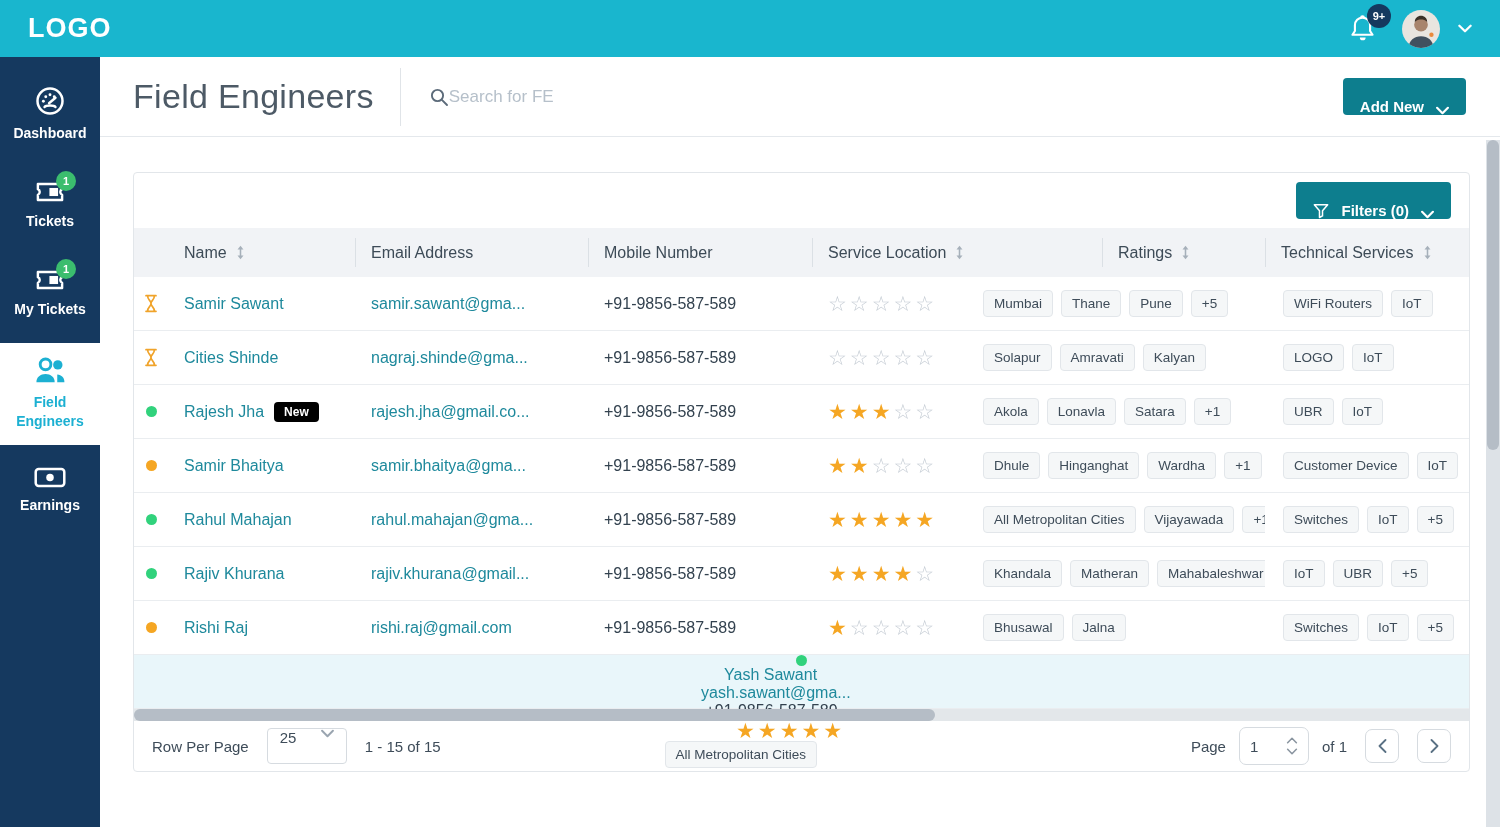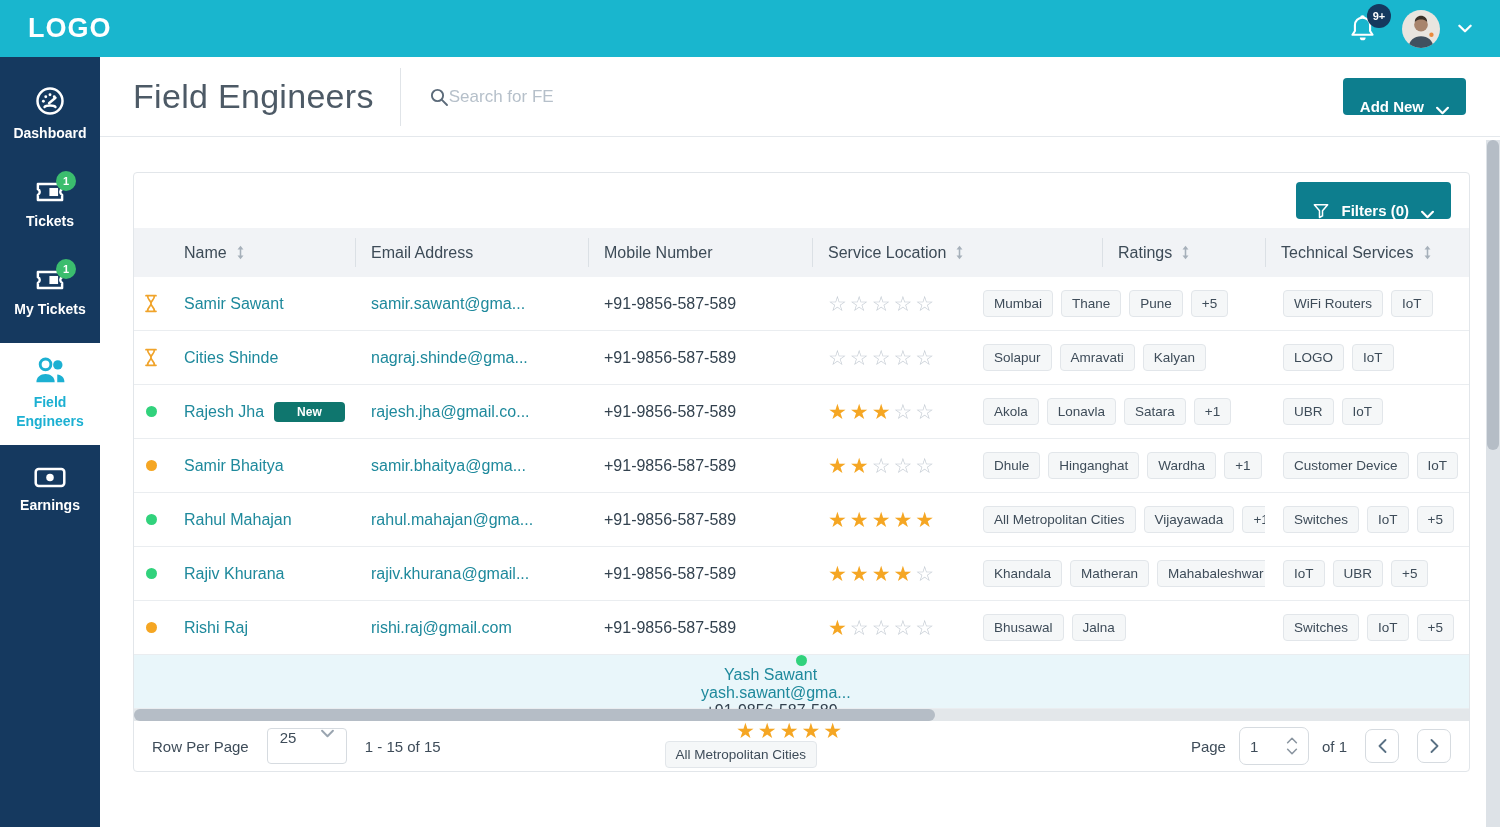--- a/index.html
+++ b/index.html
@@ -66,22 +66,22 @@
   .tbody { flex:none; }
   .trow { height:54px; display:flex; align-items:center; border-bottom:1px solid #eaedf0;
     cursor:pointer; background:#fff; }
   .trow.highlighted { background:#e9f6fa;flex-direction:column; }
   .cell { display:flex; align-items:center; padding-left:16px; overflow:hidden; }
   .cell.c0 { justify-content:center; padding-left:0; }
   .status-dot { width:11px; height:11px; border-radius:50%; display:inline-block; }
   .status-dot.green { background:#31d27c; }
   .status-dot.orange { background:#f5a623; }
   .link { color:#1e899c; font-size:16px; text-decoration:none; white-space:nowrap; }
-  .new-badge { background:#0f766e; color:#fff; font-size:12px; font-weight:700;
-    padding:3px 23px; border-radius:4px; margin-left:10px; white-space:nowrap; }
+  .new-badge { background:#000000; color:#fff; font-size:12px; font-weight:700;
+    padding:3px 10px; border-radius:4px; margin-left:10px; white-space:nowrap; }
   .mobile-text { color:#33424f; font-size:16px; white-space:nowrap; }
   .stars { font-size:21px; letter-spacing:3px; white-space:nowrap; line-height:1; }
   .star-filled { color:#f5a623; }
   .star-empty { color:#c5ccd4; }
   .chips { display:flex; gap:8px; }
   .chip { background:#f5f7f8; border:1px solid #e2e6ea; border-radius:4px; padding:5px 10px;
     font-size:13.5px; color:#3e4c59; white-space:nowrap; }
   .cell.c5 { padding-left:8px; }
   .cell.c6 { padding-left:18px; }
 

